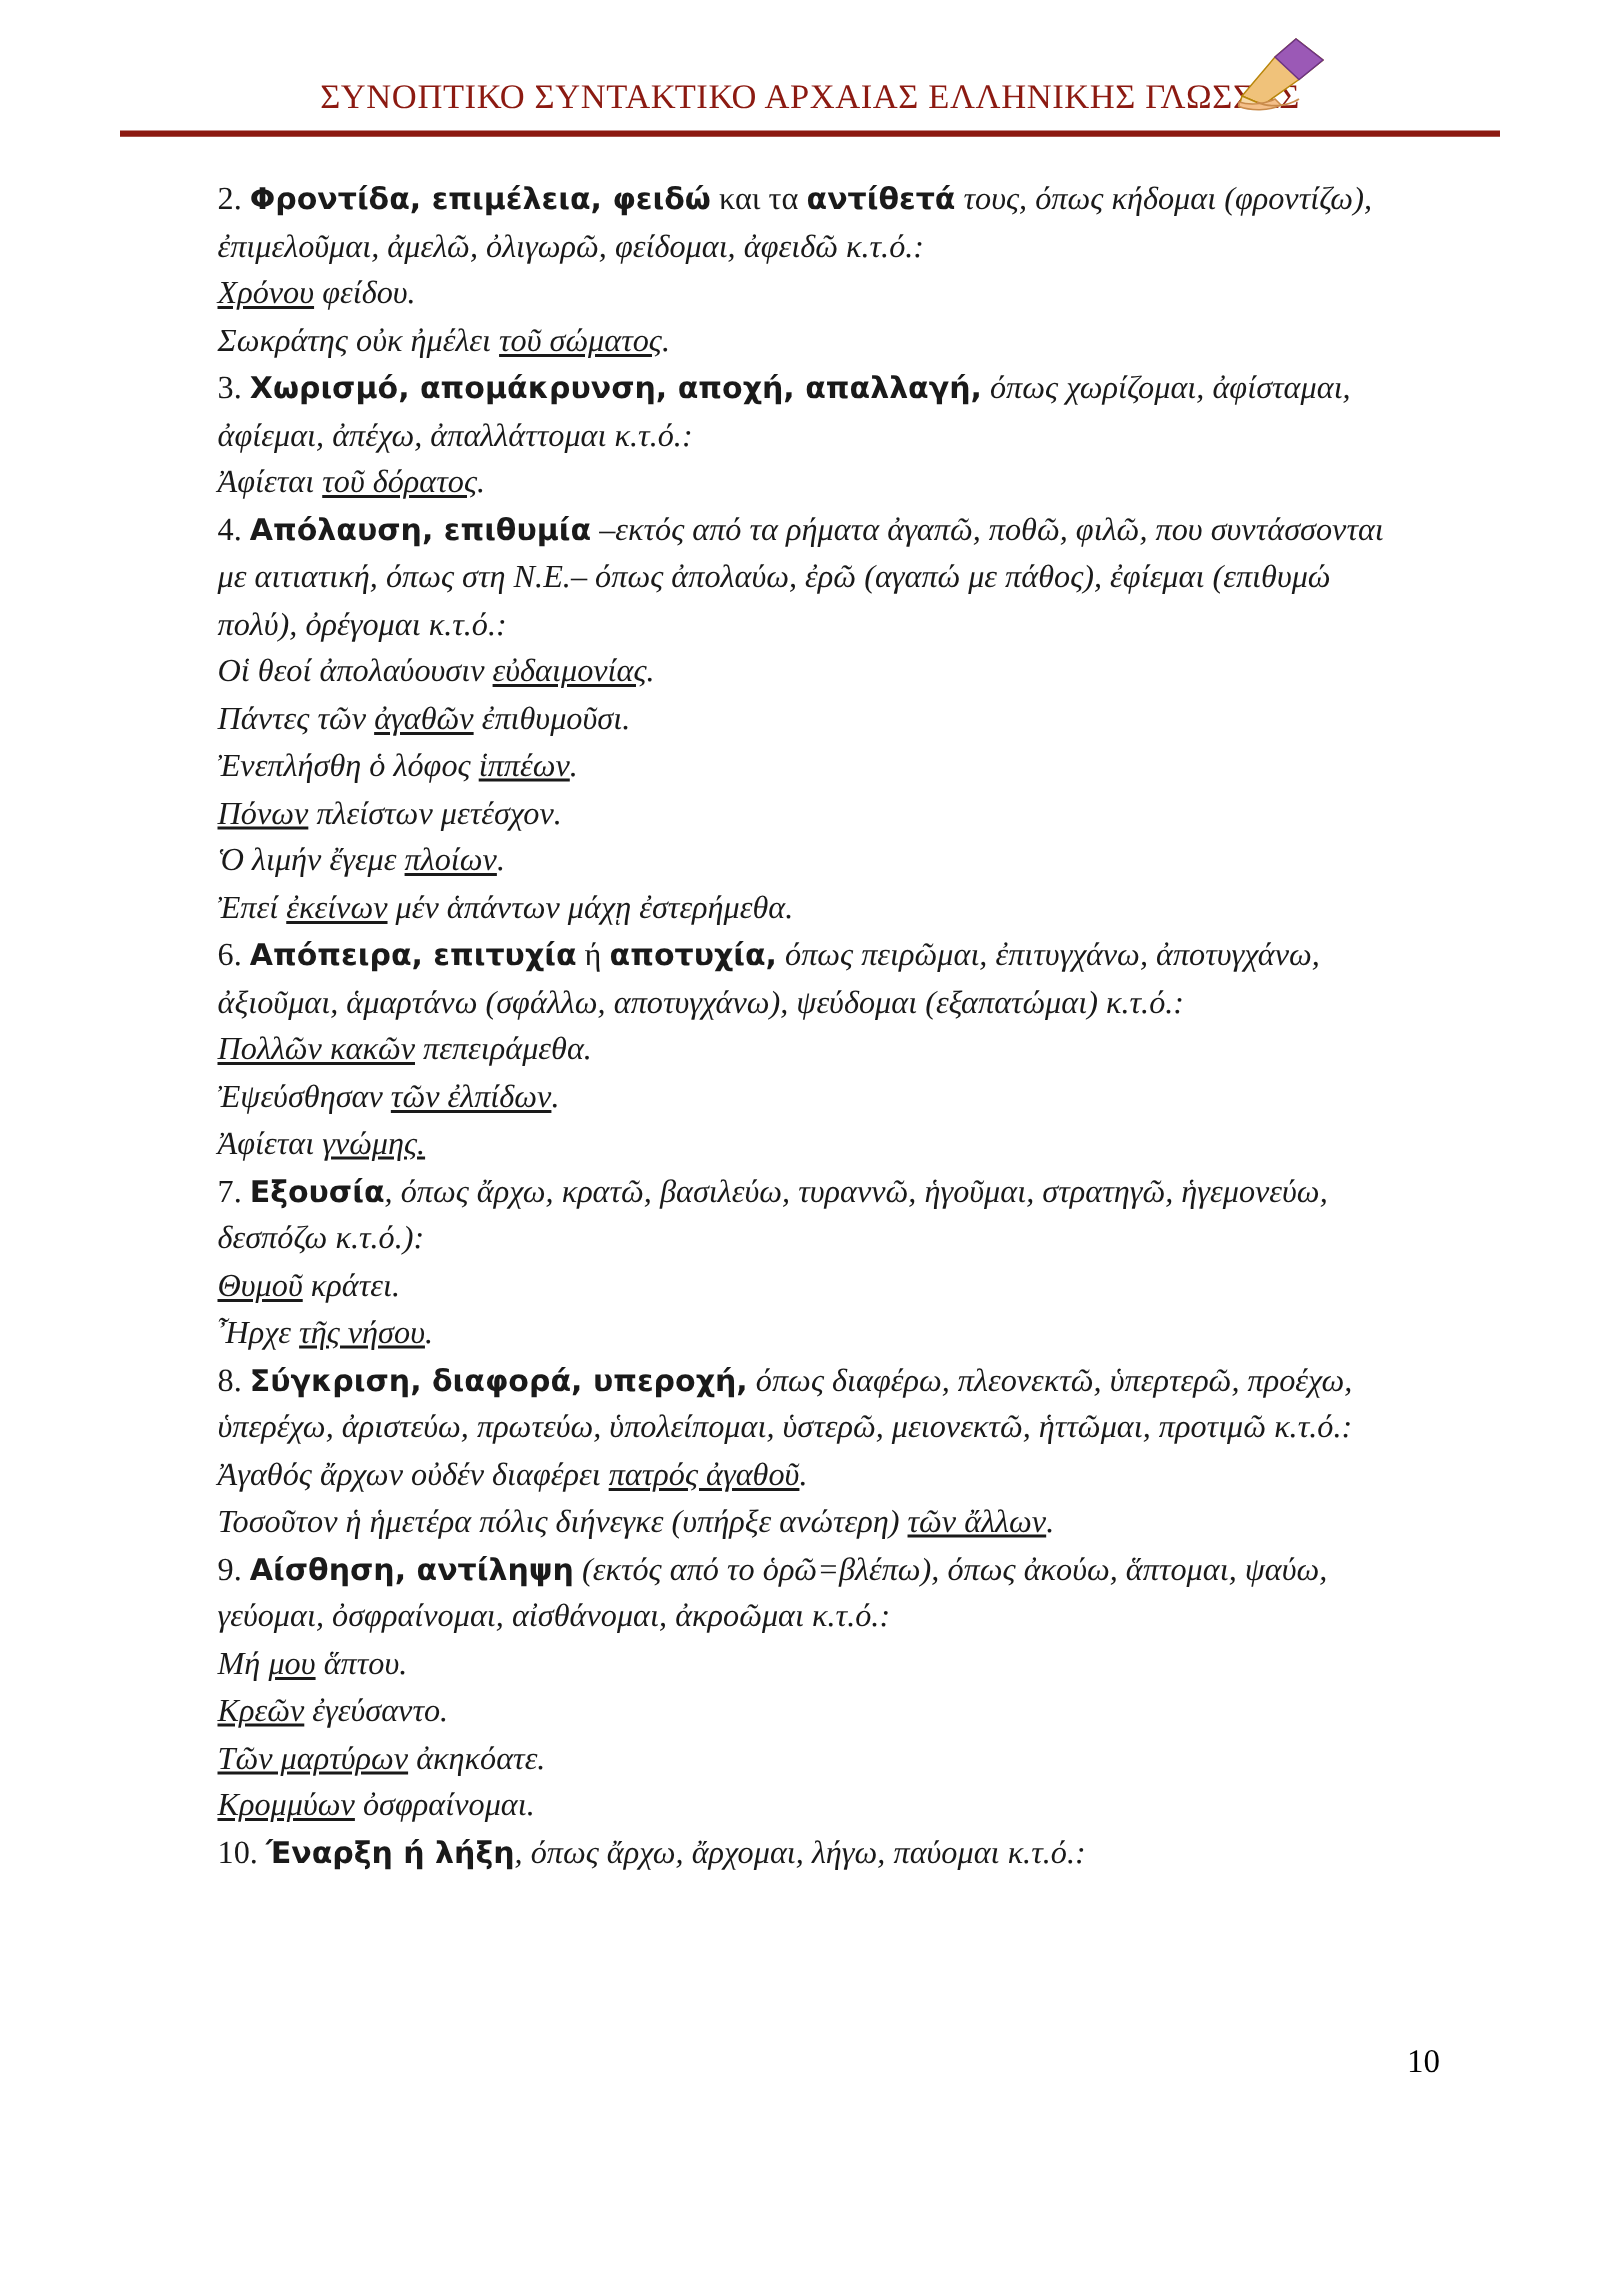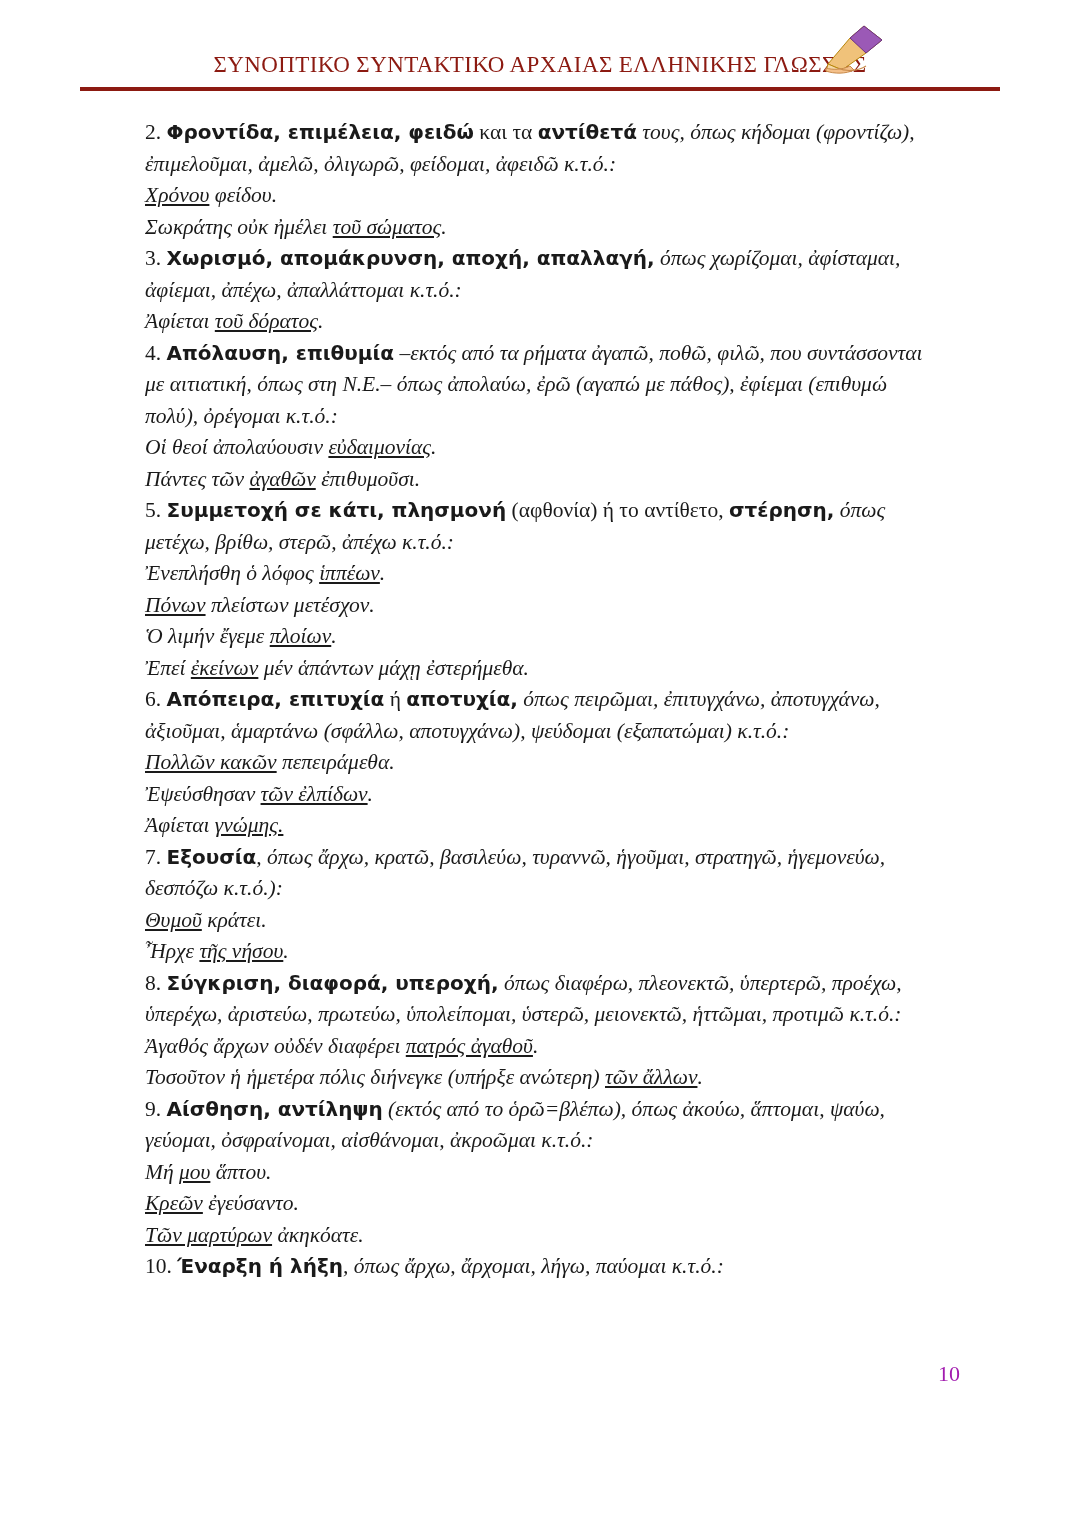--- a/index.html
+++ b/index.html
@@ -78,21 +78,21 @@
     font-style: italic;
     text-decoration: underline;
     text-align: center;
   }
   .pagenum {
     position: absolute;
     right: 120px;
     bottom: 140px;
     font-size: 22px;
     font-family: "Liberation Serif", serif;
-    color: #a21caf;
+    color: #000000;
   }
 </style>
 </head>
 <body>
 
 <div class="page">
 
   <div class="header">
     <svg class="pencil-icon" viewBox="0 0 70 55" xmlns="http://www.w3.org/2000/svg">
       <polygon points="8,44 30,18 44,6 62,20 46,33 22,50" fill="#f0c27a" stroke="#b8860b" stroke-width="1"></polygon>
@@ -109,36 +109,36 @@
 
   <div class="content" id="content">
       <div class="line"><span>2. </span><span class="b">Φροντίδα, επιμέλεια, φειδώ</span><span> και τα </span><span class="b">αντίθετά</span><span class="i"> τους, όπως κήδομαι (φροντίζω), ἐπιμελοῦμαι, ἀμελῶ, ὀλιγωρῶ, φείδομαι, ἀφειδῶ κ.τ.ό.:</span></div>
       <div class="line"><span class="iu">Χρόνου</span><span class="i"> φείδου.</span></div>
       <div class="line"><span class="i">Σωκράτης οὐκ ἠμέλει </span><span class="iu">τοῦ σώματος</span><span class="i">.</span></div>
       <div class="line"><span>3. </span><span class="b">Χωρισμό, απομάκρυνση, αποχή, απαλλαγή,</span><span class="i"> όπως χωρίζομαι, ἀφίσταμαι, ἀφίεμαι, ἀπέχω, ἀπαλλάττομαι κ.τ.ό.:</span></div>
       <div class="line"><span class="i">Ἀφίεται </span><span class="iu">τοῦ δόρατος</span><span class="i">.</span></div>
       <div class="line"><span>4. </span><span class="b">Απόλαυση, επιθυμία</span><span class="i"> –εκτός από τα ρήματα ἀγαπῶ, ποθῶ, φιλῶ, που συντάσσονται με αιτιατική, όπως στη Ν.Ε.– όπως ἀπολαύω, ἐρῶ (αγαπώ με πάθος), ἐφίεμαι (επιθυμώ πολύ), ὀρέγομαι κ.τ.ό.:</span></div>
       <div class="line"><span class="i">Οἱ θεοί ἀπολαύουσιν </span><span class="iu">εὐδαιμονίας</span><span class="i">.</span></div>
       <div class="line"><span class="i">Πάντες τῶν </span><span class="iu">ἀγαθῶν</span><span class="i"> ἐπιθυμοῦσι.</span></div>
-      <div class="line"><span>5. </span><span class="b">Συμμετοχή σε κάτι, πλησμονή</span><span> (αφθονία) ή το αντίθετο, </span><span class="b">στέρηση,</span><span class="i"> όπως μετέχω, βρίθω, στερῶ, ἀπέχω κ.τ.ό.:</span></div>
       <div class="line"><span class="i">Ἐνεπλήσθη ὁ λόφος </span><span class="iu">ἱππέων</span><span class="i">.</span></div>
       <div class="line"><span class="iu">Πόνων</span><span class="i"> πλείστων μετέσχον.</span></div>
       <div class="line"><span class="i">Ὁ λιμήν ἔγεμε </span><span class="iu">πλοίων</span><span class="i">.</span></div>
       <div class="line"><span class="i">Ἐπεί </span><span class="iu">ἐκείνων</span><span class="i"> μέν ἁπάντων μάχῃ ἐστερήμεθα.</span></div>
       <div class="line"><span>6. </span><span class="b">Απόπειρα, επιτυχία</span><span> ή </span><span class="b">αποτυχία,</span><span class="i"> όπως πειρῶμαι, ἐπιτυγχάνω, ἀποτυγχάνω, ἀξιοῦμαι, ἁμαρτάνω (σφάλλω, αποτυγχάνω), ψεύδομαι (εξαπατώμαι) κ.τ.ό.:</span></div>
       <div class="line"><span class="iu">Πολλῶν κακῶν</span><span class="i"> πεπειράμεθα.</span></div>
       <div class="line"><span class="i">Ἐψεύσθησαν </span><span class="iu">τῶν ἐλπίδων</span><span class="i">.</span></div>
       <div class="line"><span class="i">Ἀφίεται </span><span class="iu">γνώμης.</span></div>
       <div class="line"><span>7. </span><span class="b">Εξουσία</span><span class="i">, όπως ἄρχω, κρατῶ, βασιλεύω, τυραννῶ, ἡγοῦμαι, στρατηγῶ, ἡγεμονεύω, δεσπόζω κ.τ.ό.):</span></div>
       <div class="line"><span class="iu">Θυμοῦ</span><span class="i"> κράτει.</span></div>
       <div class="line"><span class="i">Ἦρχε </span><span class="iu">τῆς νήσου</span><span class="i">.</span></div>
       <div class="line"><span>8. </span><span class="b">Σύγκριση, διαφορά, υπεροχή,</span><span class="i"> όπως διαφέρω, πλεονεκτῶ, ὑπερτερῶ, προέχω, ὑπερέχω, ἀριστεύω, πρωτεύω, ὑπολείπομαι, ὑστερῶ, μειονεκτῶ, ἡττῶμαι, προτιμῶ κ.τ.ό.:</span></div>
       <div class="line"><span class="i">Ἀγαθός ἄρχων οὐδέν διαφέρει </span><span class="iu">πατρός ἀγαθοῦ</span><span class="i">.</span></div>
       <div class="line"><span class="i">Τοσοῦτον ἡ ἡμετέρα πόλις διήνεγκε (υπήρξε ανώτερη) </span><span class="iu">τῶν ἄλλων</span><span class="i">.</span></div>
       <div class="line"><span>9. </span><span class="b">Αίσθηση, αντίληψη</span><span class="i"> (εκτός από το ὁρῶ=βλέπω), όπως ἀκούω, ἅπτομαι, ψαύω, γεύομαι, ὀσφραίνομαι, αἰσθάνομαι, ἀκροῶμαι κ.τ.ό.:</span></div>
       <div class="line"><span class="i">Μή </span><span class="iu">μου</span><span class="i"> ἅπτου.</span></div>
       <div class="line"><span class="iu">Κρεῶν</span><span class="i"> ἐγεύσαντο.</span></div>
       <div class="line"><span class="iu">Τῶν μαρτύρων</span><span class="i"> ἀκηκόατε.</span></div>
+      <div class="line"><span class="iu">Κρομμύων</span><span class="i"> ὀσφραίνομαι.</span></div>
       <div class="line"><span>10. </span><span class="b">Έναρξη ή λήξη</span><span class="i">, όπως ἄρχω, ἄρχομαι, λήγω, παύομαι κ.τ.ό.:</span></div>
     </div>
 
   <div class="pagenum">10</div>
 </div>
 
 </body></html>

